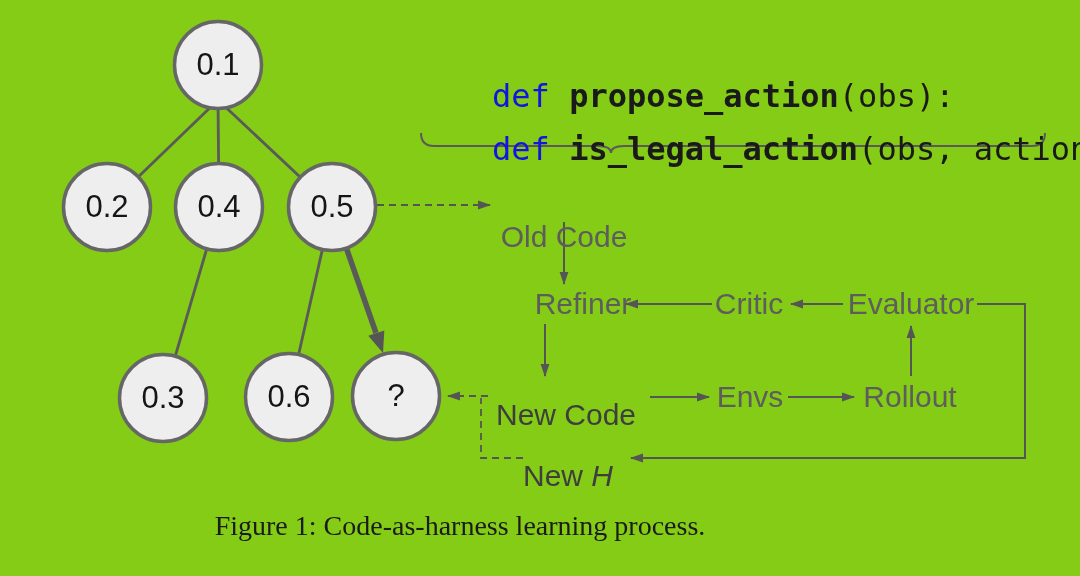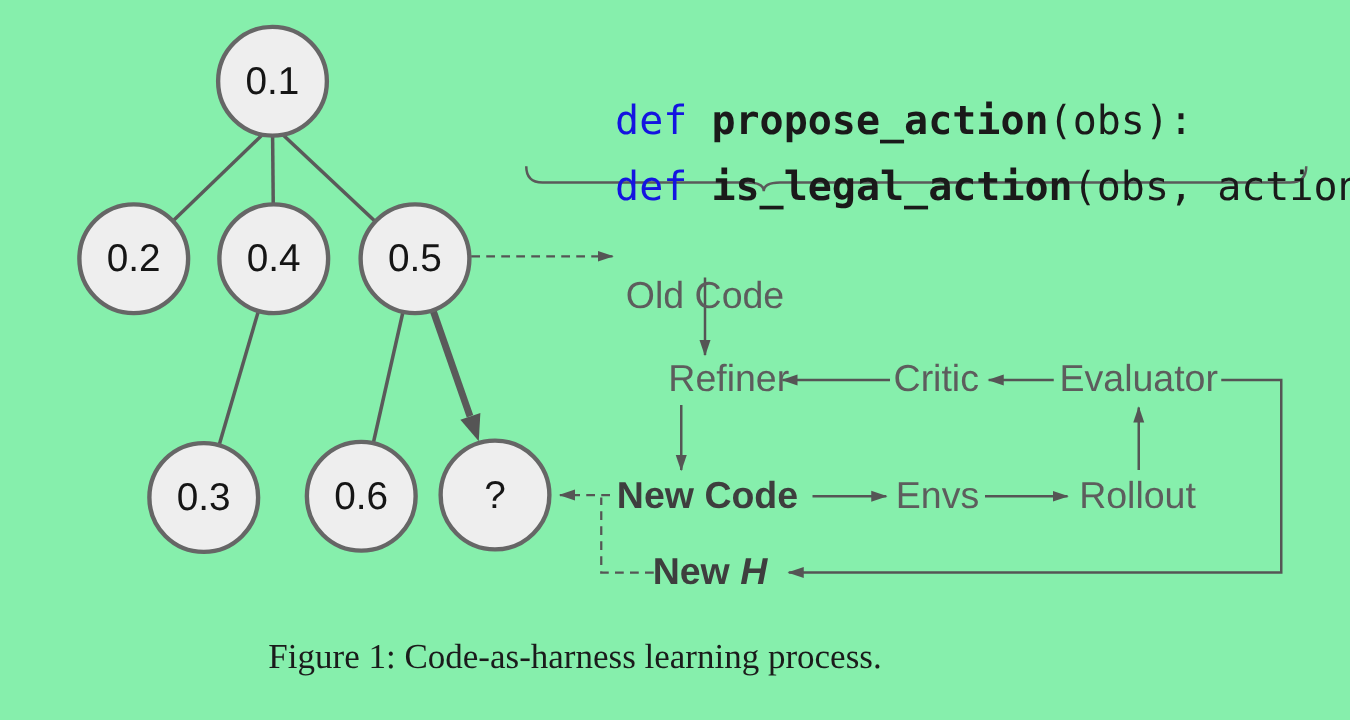--- a/index.html
+++ b/index.html
@@ -1,23 +1,23 @@
 <!DOCTYPE html>
 <html><head>
 <meta charset="utf-8">
 <style>
   html,body{margin:0;padding:0;background:#ffffff;}
-  .fig{position:relative;width:1080px;height:576px;background:#86efac;overflow:hidden;
+  .fig{position:relative;width:1080px;height:576px;background:#84cc16;overflow:hidden;
        font-family:"Liberation Sans",sans-serif;}
   svg.layer{position:absolute;left:0;top:0;}
   .node-label{position:absolute;transform:translate(-50%,-50%);font-size:31px;color:#151515;
               font-family:"Liberation Sans",sans-serif;}
   .flow-label{position:absolute;transform:translate(-50%,-50%);font-size:30px;color:#5d5d5d;
               white-space:nowrap;font-family:"Liberation Sans",sans-serif;}
-  .flow-bold{color:#3e3e3e;font-weight:bold;}
+  .flow-bold{color:#3e3e3e;font-weight:normal;margin-top:18px;}
   .italic{font-style:italic;}
   .code-line{position:absolute;left:415px;font-family:"DejaVu Sans Mono",monospace;
              font-size:32px;line-height:36px;color:#1a1a1a;white-space:pre;}
   .kw{color:#1414e0;margin-right:1ch;}
   .fname{font-weight:bold;}
   .caption{position:absolute;left:0;top:510px;width:920px;text-align:center;
            font-family:"Liberation Serif",serif;font-size:28px;color:#1b1b1b;}
 </style>
 </head>
 <body>

